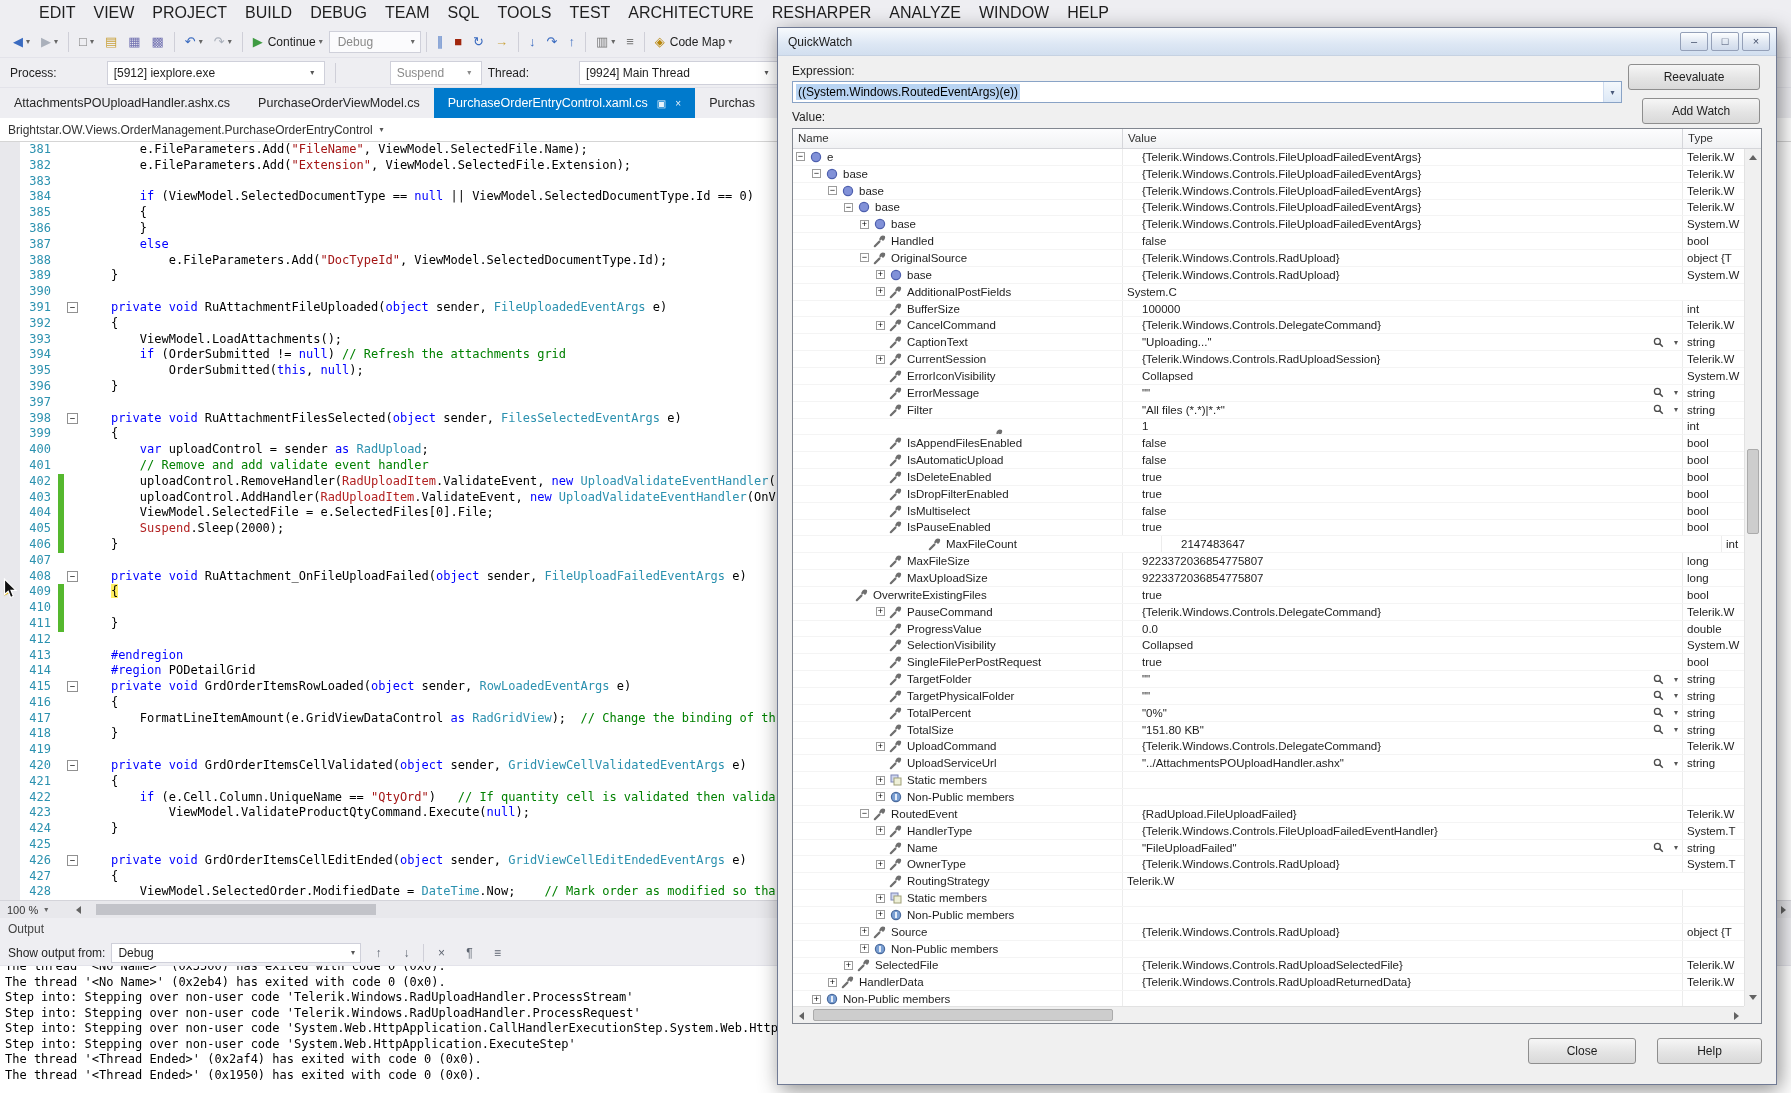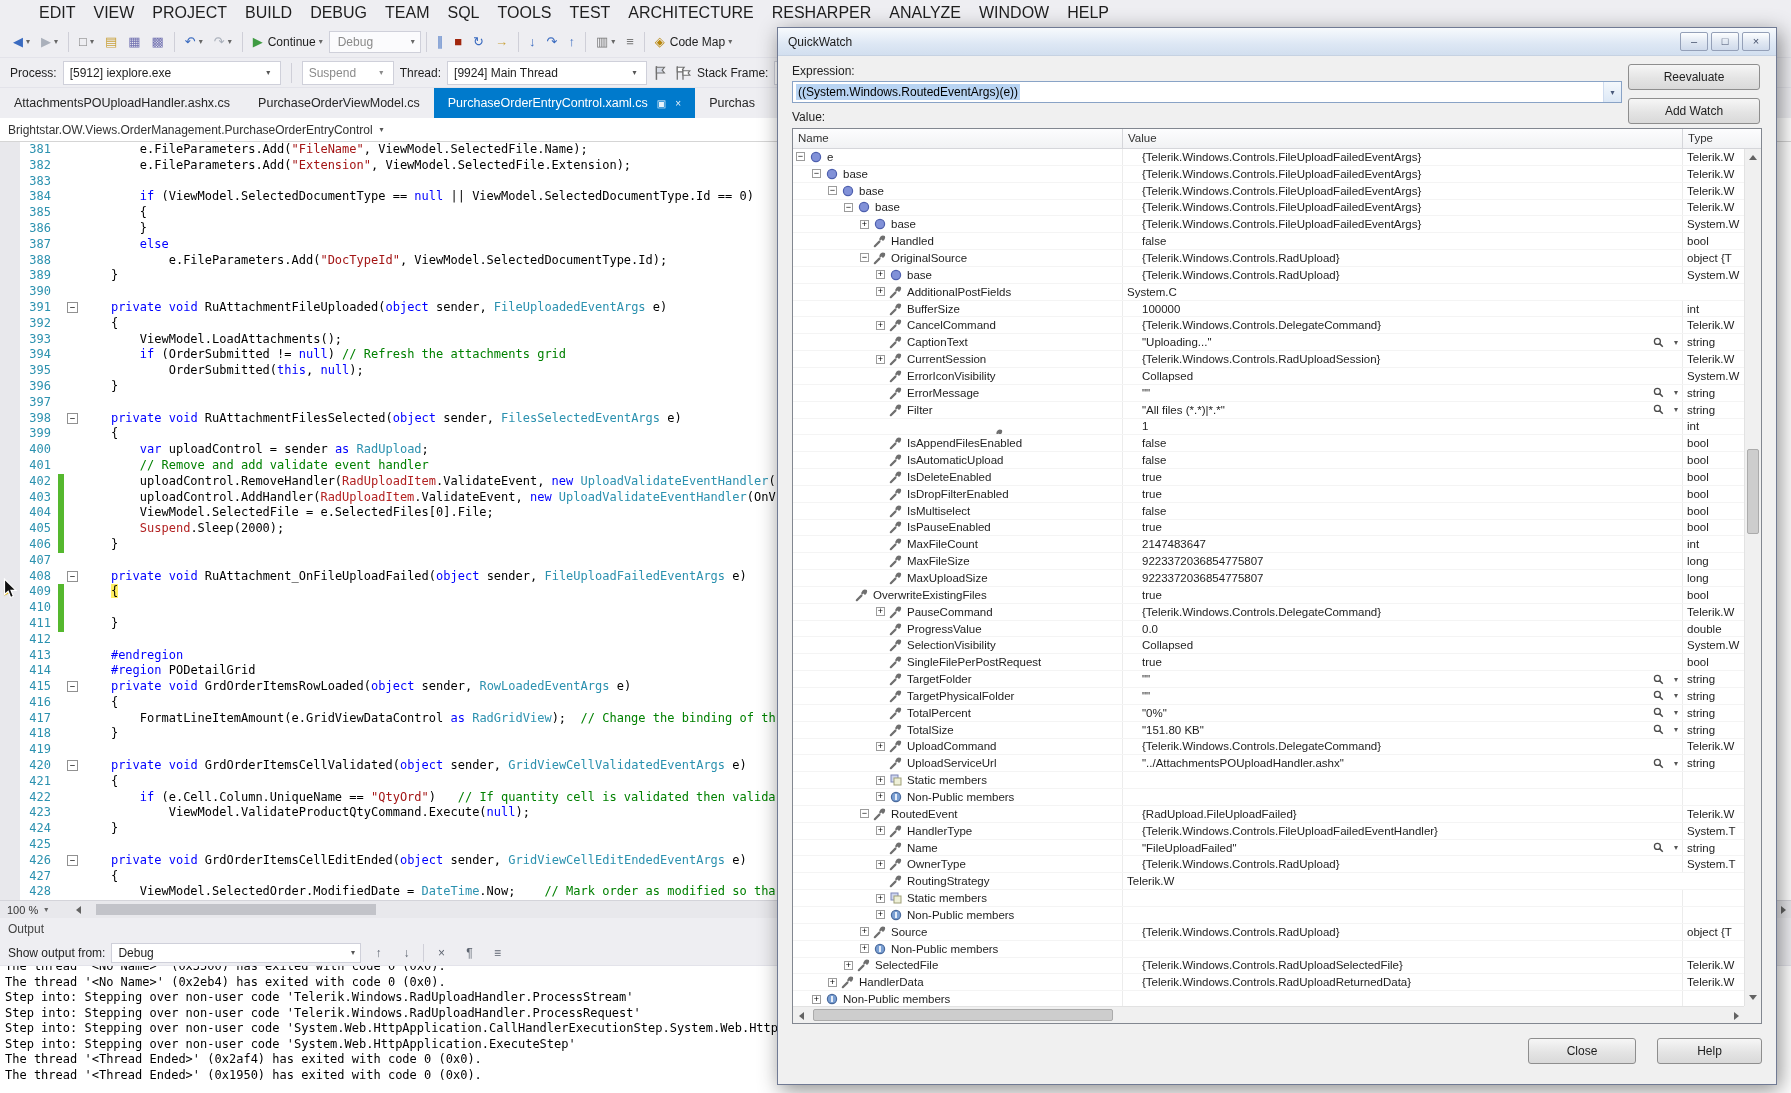--- a/index.html
+++ b/index.html
@@ -16,21 +16,21 @@
   .tb-btn{display:flex;align-items:center;height:24px;padding:0 5px;border-radius:2px;}
   .tb-glyph{font-size:13px;line-height:1;}
   .tb-label{font-size:12px;margin-left:5px;color:#1e1e1e;white-space:nowrap;}
   .dd{font-size:8px;color:#666;margin-left:3px;}
   .tb-sep{width:1px;height:20px;background:#cfcfd8;margin:0 4px;flex:none;}
   .tb-combo{display:flex;align-items:center;height:22px;border:1px solid #cfd0da;background:#fbfbfd;padding:0 5px 0 8px;min-width:92px;justify-content:space-between;font-size:12px;}
   .tb-combo.disabled .tb-combo-label{color:#8a8a8a;}
 
   #toolbar-debug{top:58px;height:30px;padding-left:10px;gap:6px;border-bottom:1px solid #e3e3ea;}
   .dbg-label{font-size:12px;white-space:nowrap;}
-  .dbg-combo{display:flex;align-items:center;height:24px;border:1px solid #cfd0da;background:#fff;padding:0 4px 0 6px;justify-content:space-between;font-size:12px;white-space:nowrap;overflow:hidden;flex:none;}
+  .dbg-combo{display:flex;align-items:center;height:24px;border:1px solid #cfd0da;background:#fff;padding:0 4px 0 6px;justify-content:space-between;font-size:12px;white-space:nowrap;overflow:hidden;flex:none;margin-left:44px;}
   .dbg-combo.disabled span{color:#8a8a8a;}
   .combo-dd{width:15px;text-align:center;color:#555;font-size:8px;flex:none;}
   .flag-ico{width:16px;height:16px;flex:none;}
 
   
   .tab-strip{position:absolute;top:88px;left:0;width:100%;height:30px;background:#eeeef2;display:flex;align-items:stretch;}
   .tab{display:flex;align-items:center;padding:0 14px;font-size:12.5px;color:#262626;white-space:nowrap;}
   .tab.active{background:#007acc;color:#fff;}
   .tab-ico{margin-left:9px;font-size:10px;color:#eaf4fb;}
 
@@ -81,21 +81,21 @@
   .qw{position:absolute;left:777px;top:27px;width:1000px;height:1058px;background:#f0f0f0;border:1px solid #707a94;box-shadow:3px 5px 20px rgba(0,0,0,.45);z-index:10;font-size:12px;}
   .qw-title{position:absolute;top:0;left:0;right:0;height:28px;background:linear-gradient(#f7fafd,#dde7f4 60%,#d2dfef);border-bottom:1px solid #c6d2e2;display:flex;align-items:center;padding:0 6px 0 10px;}
   .qw-title-text{flex:1;color:#1a1a1a;}
   .winbtn{width:28px;height:19px;margin-left:3px;border:1px solid #94a0b8;border-radius:2px;background:linear-gradient(#fdfeff,#e2e9f3 50%,#cfdaeb);display:flex;align-items:center;justify-content:center;font-size:11px;line-height:1;color:#44506b;}
   .qw-exprlabel{position:absolute;top:36px;left:14px;}
   .expr-combo{position:absolute;top:53px;left:14px;width:830px;height:22px;background:#fff;border:1px solid #89a3c6;display:flex;align-items:center;}
   .expr-text{margin-left:3px;background:#b8d4f3;padding:1px 2px;color:#000;white-space:nowrap;}
   .expr-dd{margin-left:auto;width:18px;height:100%;border-left:1px solid #cfdcef;background:linear-gradient(#f4f8fc,#dce8f6);display:flex;align-items:center;justify-content:center;color:#49597a;font-size:8px;}
   .qw-btn{position:absolute;height:26px;background:linear-gradient(#f6f6f6,#e4e4e4 55%,#d9d9d9);border:1px solid #8e8e8e;border-radius:3px;font-family:inherit;font-size:12px;color:#1e1e1e;}
   .qw-reeval{top:36px;right:16px;width:132px;}
-  .qw-addwatch{top:70px;right:16px;width:132px;}
+  .qw-addwatch{top:70px;right:16px;width:118px;}
   .qw-valuelabel{position:absolute;top:82px;left:14px;}
   .qw-grid{position:absolute;top:100px;left:14px;right:14px;bottom:60px;background:#fff;border:1px solid #828790;}
   .qw-header{position:absolute;top:0;left:0;right:0;height:20px;display:flex;background:linear-gradient(#fdfdfe,#f1f2f4);border-bottom:1px solid #d5d6da;}
   .qw-hc{line-height:19px;padding-left:5px;color:#333;border-right:1px solid #d5d6da;overflow:hidden;font-size:11.5px;}
   .col-name{width:330px;flex:none;}
   .col-value{width:560px;flex:none;}
   .col-type{flex:1;border-right:none;}
   .qw-rows{position:absolute;top:20px;left:0;right:17px;bottom:17px;overflow:hidden;}
   .qw-row{display:flex;height:16.85px;border-bottom:1px solid #f4f4f4;font-size:11.5px;}
   .qw-cell{height:100%;display:flex;align-items:center;overflow:hidden;}
@@ -782,21 +782,21 @@
               </svg>
             </span>
             <span class="qw-nm">IsPauseEnabled</span>
           </div>
           <div class="qw-cell col-value">
             <span class="qw-vtext">true</span>
           </div>
           <div class="qw-cell col-type">bool</div>
         </div>
         <div class="qw-row">
-          <div class="qw-cell col-name" style="padding-left: 83px;">
+          <div class="qw-cell col-name" style="padding-left: 83px; margin-left: 39px;">
             <span class="qw-exp"></span>
             <span class="qw-ico">
               <svg viewBox="0 0 14 14">
                 <path d="M1.8 12.2 L6.4 7.6" stroke="#6f6f6f" stroke-width="2.2" stroke-linecap="round"></path>
                 <path d="M11.9 2.1 A3.6 3.6 0 0 0 6.9 6.9 L8.4 5.4 L10 7 L11.5 5.5 A3.6 3.6 0 0 0 11.9 2.1 Z" fill="#6f6f6f"></path>
               </svg>
             </span>
             <span class="qw-nm">MaxFileCount</span>
           </div>
           <div class="qw-cell col-value">

